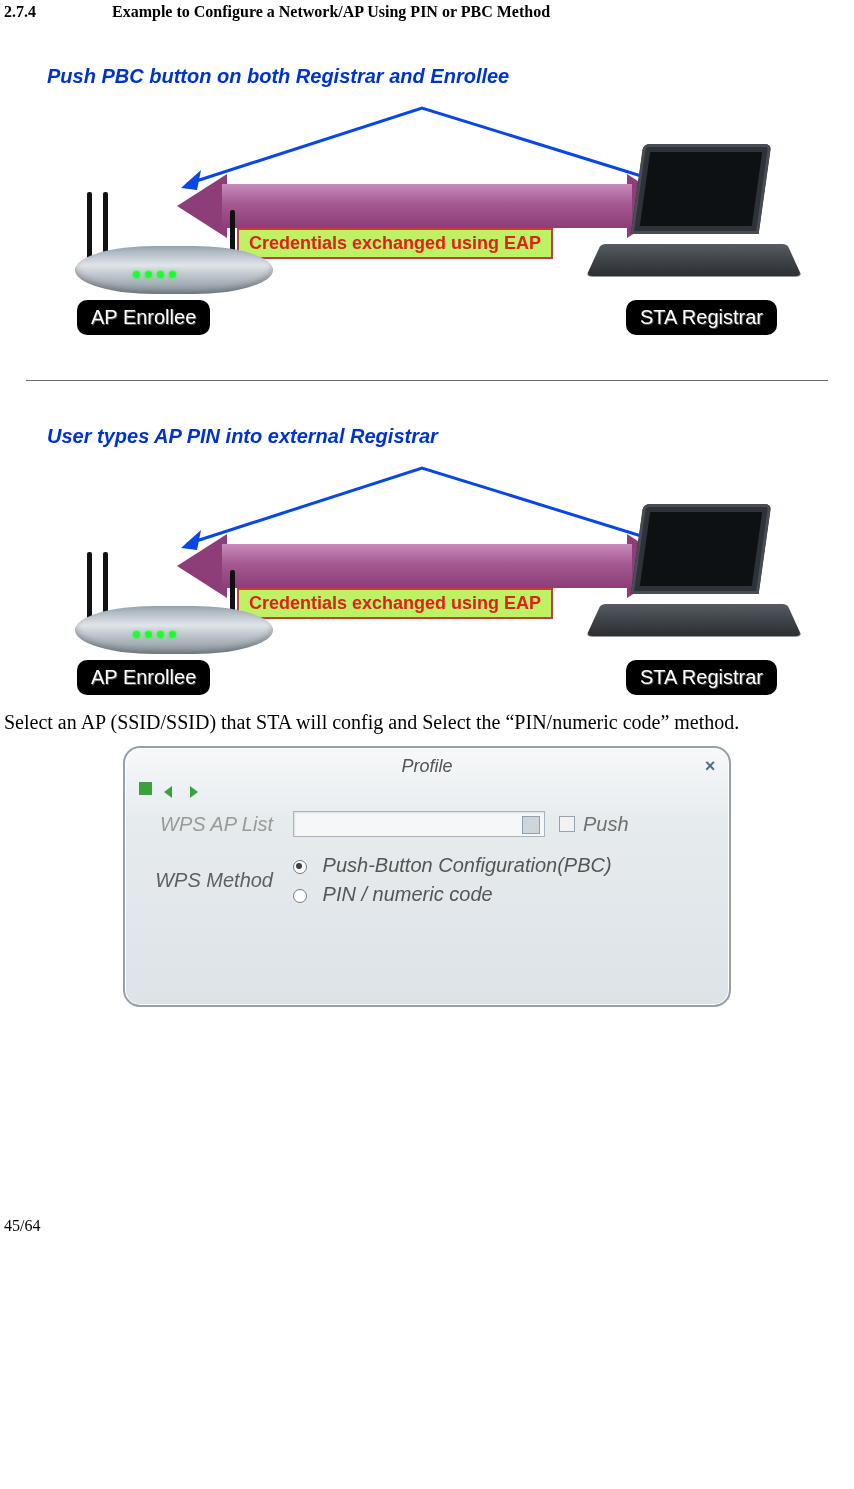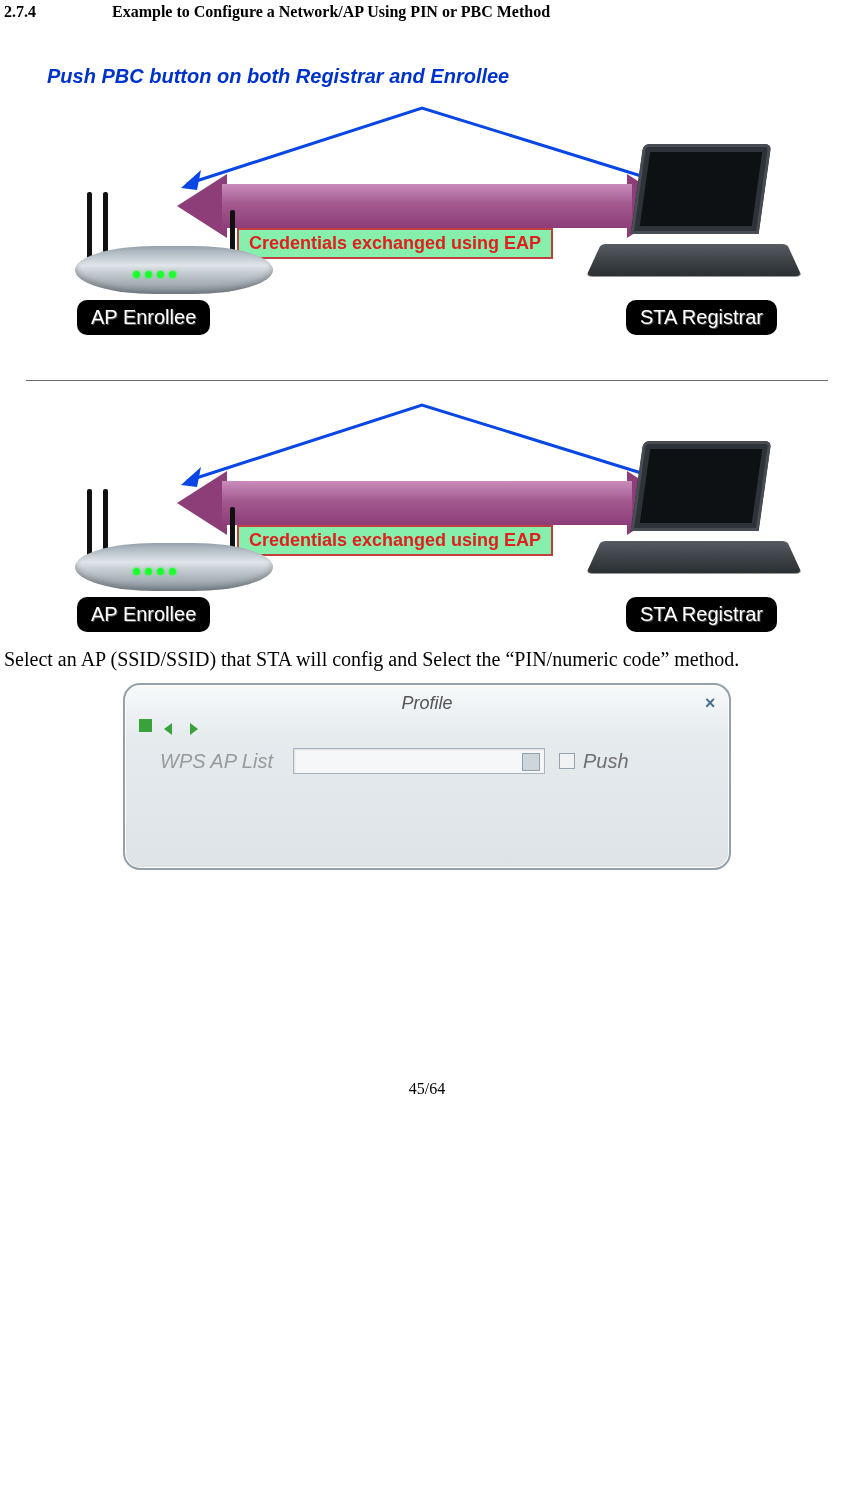--- a/index.html
+++ b/index.html
@@ -91,21 +91,21 @@
     background: linear-gradient(#c98cbb 0%, #a35a8f 45%, #8d3d78 100%);
   }
   .pink-tip-l, .pink-tip-r { position:absolute; top:80px; width:0; height:0; border-top:32px solid transparent; border-bottom:32px solid transparent; }
   .pink-tip-l { left:130px; border-right:50px solid #8d3d78; }
   .pink-tip-r { right:130px; border-left:50px solid #8d3d78; }
   .cred-box {
     position:absolute;
     left:190px; top:134px;
     padding:3px 10px;
     border:2px solid #c04040;
-    background:#86efac;
+    background:#bef264;
     font-family: Arial, sans-serif;
     font-weight:bold;
     font-size:18px;
     color:#e02020;
     text-align:center;
   }
   .role-labels { position:relative; height:44px; margin:6px 30px 0 30px; }
   .role-label {
     font-family: Arial, sans-serif;
     font-weight: normal;
@@ -195,21 +195,21 @@
     position:relative;
   }
   .radio.checked::after {
     content:""; position:absolute; left:2px; top:2px; width:6px;height:6px; border-radius:50%; background:#3a3f43;
   }
   .method-options { margin-left:146px; font-style: italic; padding:2px 0; }
   .method-options div { padding:3px 0; color:#555; }
   ul.bullets { margin:2px 0 0 0; padding-left:28px; }
   ul.bullets li { font-size:20px; margin:5px 0; line-height:1.25; }
   ul.bullets li::marker { font-size:12px; }
-  .footer { text-align:center; font-size:16px; margin-top:210px; padding-bottom:10px; }
+  .footer { text-align:left; font-size:16px; margin-top:210px; padding-bottom:10px; }
 </style>
 </head>
 <body>
 
 <div class="page">
 
   <div class="section-heading">
     <span class="section-num">2.7.4</span><span>Example to Configure a Network/AP Using PIN or PBC Method</span>
   </div>
 
@@ -247,20 +247,21 @@
     </div>
     <div class="role-labels">
       <div class="role-label left">AP Enrollee</div>
       <div class="role-label right">STA Registrar</div>
     </div>
   </div>
 
   <hr class="hr">
 
   <div class="diagram">
+    <div class="diag-title">User types AP PIN into external Registrar</div>
     <div class="diag-stage">
       <div class="blue-arc">
         <svg viewBox="0 0 500 90">
           <path d="M10 82 L245 6 L490 82" fill="none" stroke="#0846e6" stroke-width="3"></path>
           <polygon points="4,86 24,68 20,88" fill="#0846e6"></polygon>
           <polygon points="496,86 476,68 480,88" fill="#0846e6"></polygon>
         </svg>
       </div>
       <div class="pink-tip-l"></div>
       <div class="pink-tip-r"></div>
@@ -311,17 +312,32 @@
       </span>
     </div>
 
     <div class="form-row">
       <div class="form-label">WPS AP List</div>
       <div class="combo"></div>
       <span class="chk"></span>
       <span>Push</span>
     </div>
 
+    <div class="form-row active">
+      <div class="form-label">WPS Method</div>
+      <div>
+        <div class="method-options" style="margin-left:0;">
+          <div>
+            <span class="radio checked"></span>
+            <span>Push-Button Configuration(PBC)</span>
+          </div>
+          <div>
+            <span class="radio"></span>
+            <span>PIN / numeric code</span>
+          </div>
+        </div>
+      </div>
+    </div>
   </div>
 
 
   <div class="footer">45/64</div>
 </div>
 
 </body></html>

